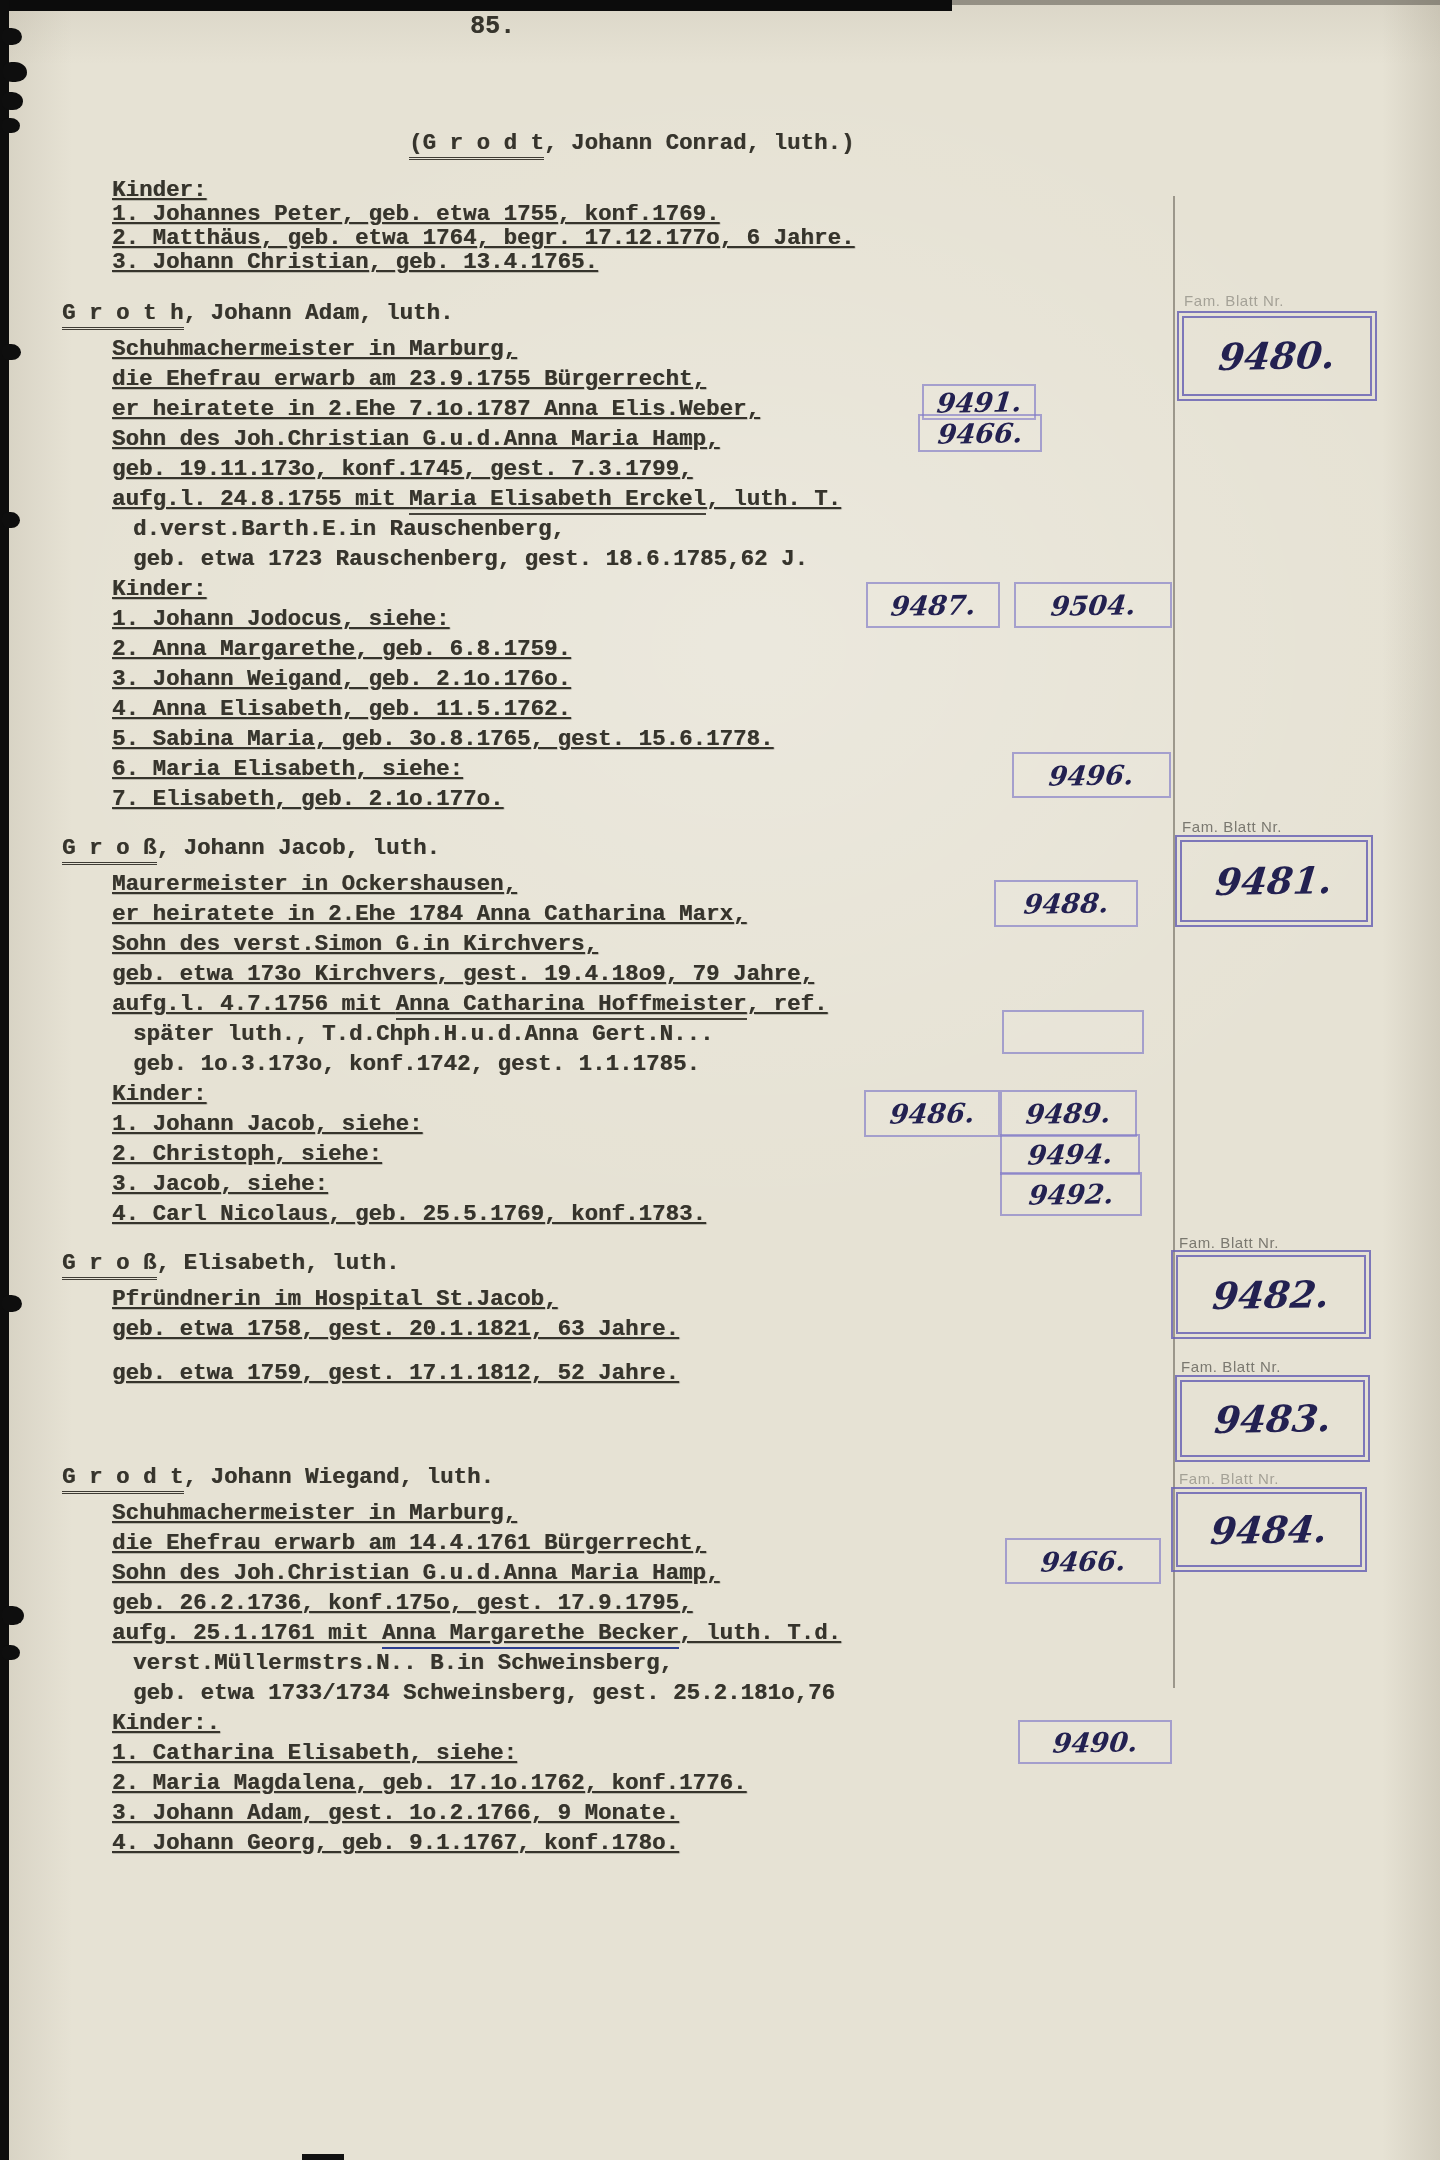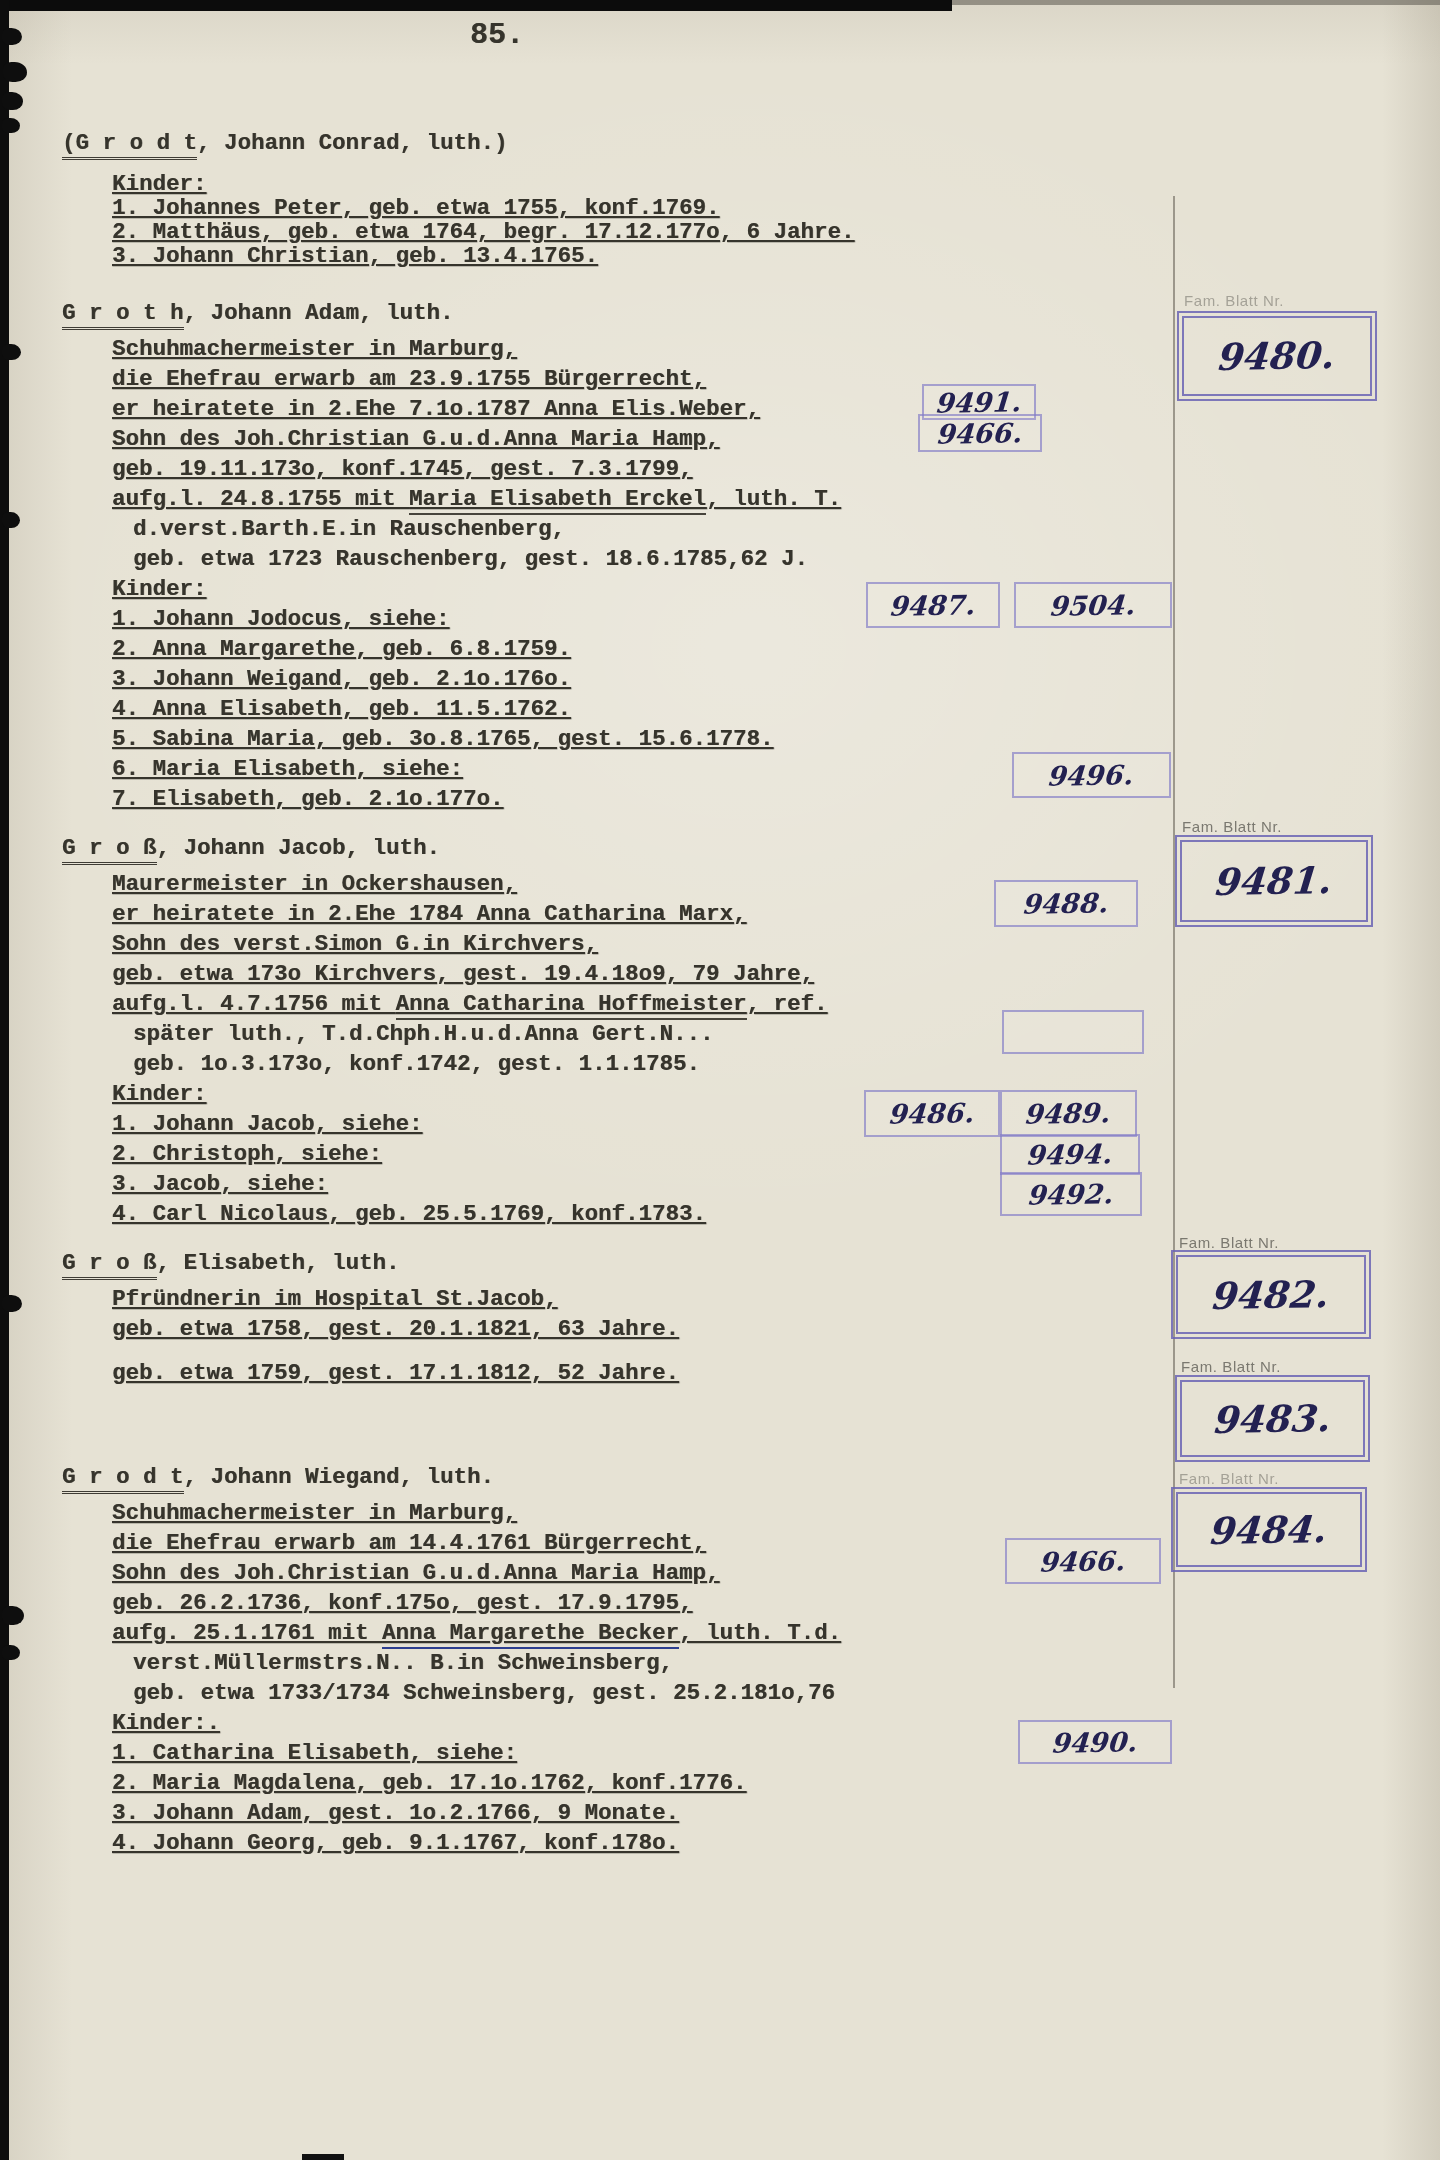--- a/index.html
+++ b/index.html
@@ -17,28 +17,28 @@
   .top-strip2{position:absolute;left:952px;top:0;width:488px;height:5px;background:rgba(90,86,76,.55);}
   .left-strip{position:absolute;left:0;top:0;width:9px;height:2160px;background:#0d0d0d;}
   .blob{position:absolute;background:#0e0e0e;border-radius:40% 60% 55% 45%;}
   .bottom-mark{position:absolute;left:302px;top:2154px;width:42px;height:6px;background:#111;}
   
   .tw{font-weight:700;color:#36342c;font-size:22.5px;white-space:pre;
       text-shadow:0.4px 0.4px 0.6px rgba(55,52,44,0.65);}
   .entry{position:absolute;left:62px;}
   .entry .hdr{height:30px;line-height:30px;margin-bottom:6px;}
   .entry .line{height:30px;line-height:30px;}
-  .entry.tight .hdr{height:26px;line-height:26px;margin-bottom:16px;}
+  .entry.tight .hdr{height:26px;line-height:26px;margin-bottom:22px;text-align:right;}
   .entry.tight .line{height:24px;line-height:24px;}
   .ind1{padding-left:50px;text-decoration:underline;}
   .ind2{padding-left:71px;}
   .hdr-name{border-bottom:3px double rgba(48,45,38,.92);padding-bottom:1px;}
   .useg{border-bottom:2px solid rgba(48,45,38,.88);padding-bottom:1px;}
   .useg.ink{border-bottom-color:#2c3e8f;}
-  .page-number{position:absolute;left:470px;top:20px;font-size:30px;height:30px;line-height:30px;}
+  .page-number{position:absolute;left:470px;top:12px;font-size:25px;height:30px;line-height:30px;}
   
   .vrule{position:absolute;left:1173px;top:196px;width:2px;height:1492px;background:rgba(95,90,78,.55);}
   
   .ref-box{position:absolute;border:2px solid rgba(128,122,198,.65);
            display:flex;align-items:center;justify-content:center;background:rgba(255,255,255,0.05);}
   .hand{font-family:"DejaVu Serif", serif;font-style:italic;font-weight:700;
         color:#232151;transform:skewX(-7deg) rotate(-1deg);}
   .ref-box .hand{font-size:27px;}
   
   .stamp-box{position:absolute;border:7px double rgba(106,100,180,.85);

